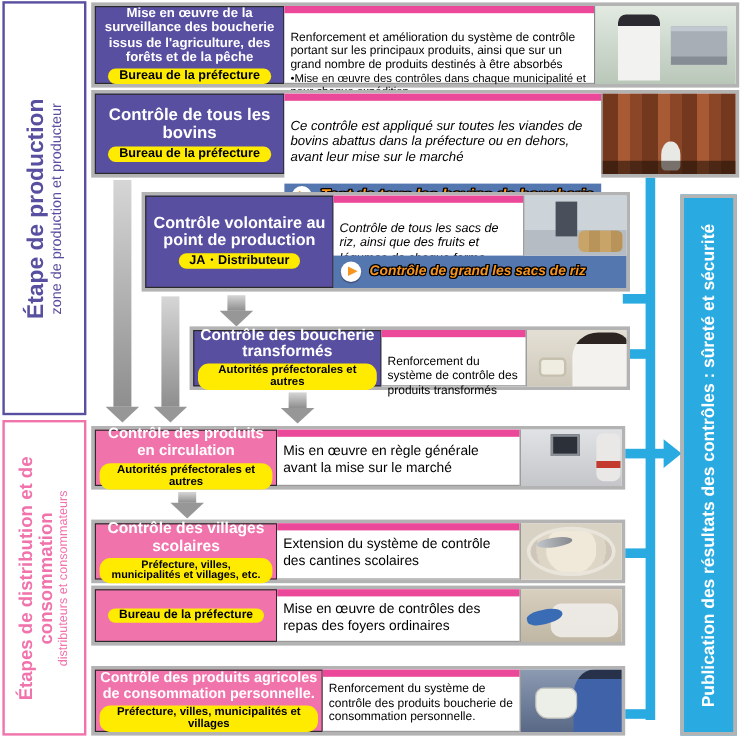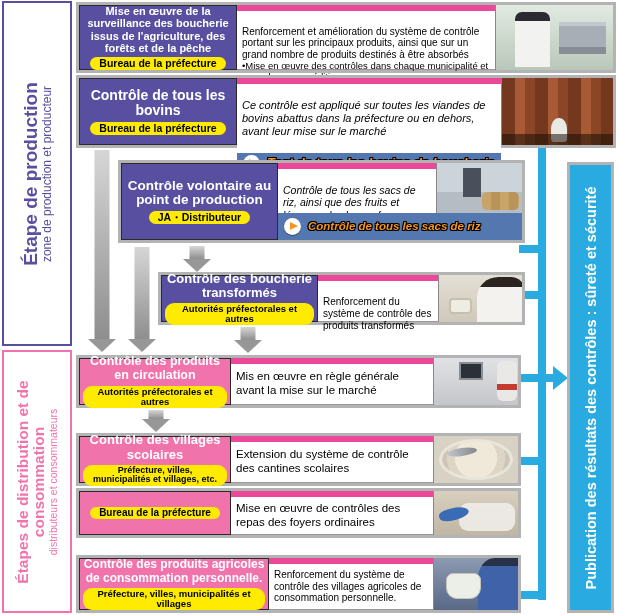--- a/index.html
+++ b/index.html
@@ -189,21 +189,21 @@
     </div>
     <div class="rightcol">
       <div class="toprow">
         <div class="desc" style="width:158px;border-bottom:none;font-size:10.5px;">
           <div>Contrôle de tous les sacs de riz, ainsi que des fruits et légumes de chaque ferme</div>
         </div>
         <div class="photo ph3"></div>
       </div>
       <div class="banner" style="height:27px;">
         <span class="play"></span>
-        <span class="banner-text" style="font-size:11.5px;">Contrôle de tous les sacs de riz</span>
+        <span class="banner-text" style="font-size:11.5px;">Contrôle de grand les sacs de riz</span>
       </div>
     </div>
   </div>
 
   <div class="row" style="left:158px;top:272px;width:367px;height:53px;">
     <div class="hdr purple" style="width:157px;">
       <div class="hdr-title" style="font-size:13px;">Contrôle des boucherie transformés</div>
       <div class="pill" style="font-size:9.5px;">Autorités préfectorales et autres</div>
     </div>
     <div class="desc" style="width:120px;font-size:10px;">
@@ -243,18 +243,18 @@
     </div>
     <div class="photo ph7"></div>
   </div>
 
   <div class="row" style="left:76px;top:555px;width:445px;height:58px;">
     <div class="hdr pink" style="width:190px;">
       <div class="hdr-title" style="font-size:12px;">Contrôle des produits agricoles de consommation personnelle.</div>
       <div class="pill" style="font-size:9.5px;">Préfecture, villes, municipalités et villages</div>
     </div>
     <div class="desc" style="width:164px;font-size:10px;justify-content:center;">
-      <div>Renforcement du système de contrôle des villages agricoles de consommation personnelle.</div>
+      <div>Renforcement du système de contrôle des produits boucherie de consommation personnelle.</div>
     </div>
     <div class="photo ph8"></div>
   </div>
 
 </div>
 
 </body></html>

